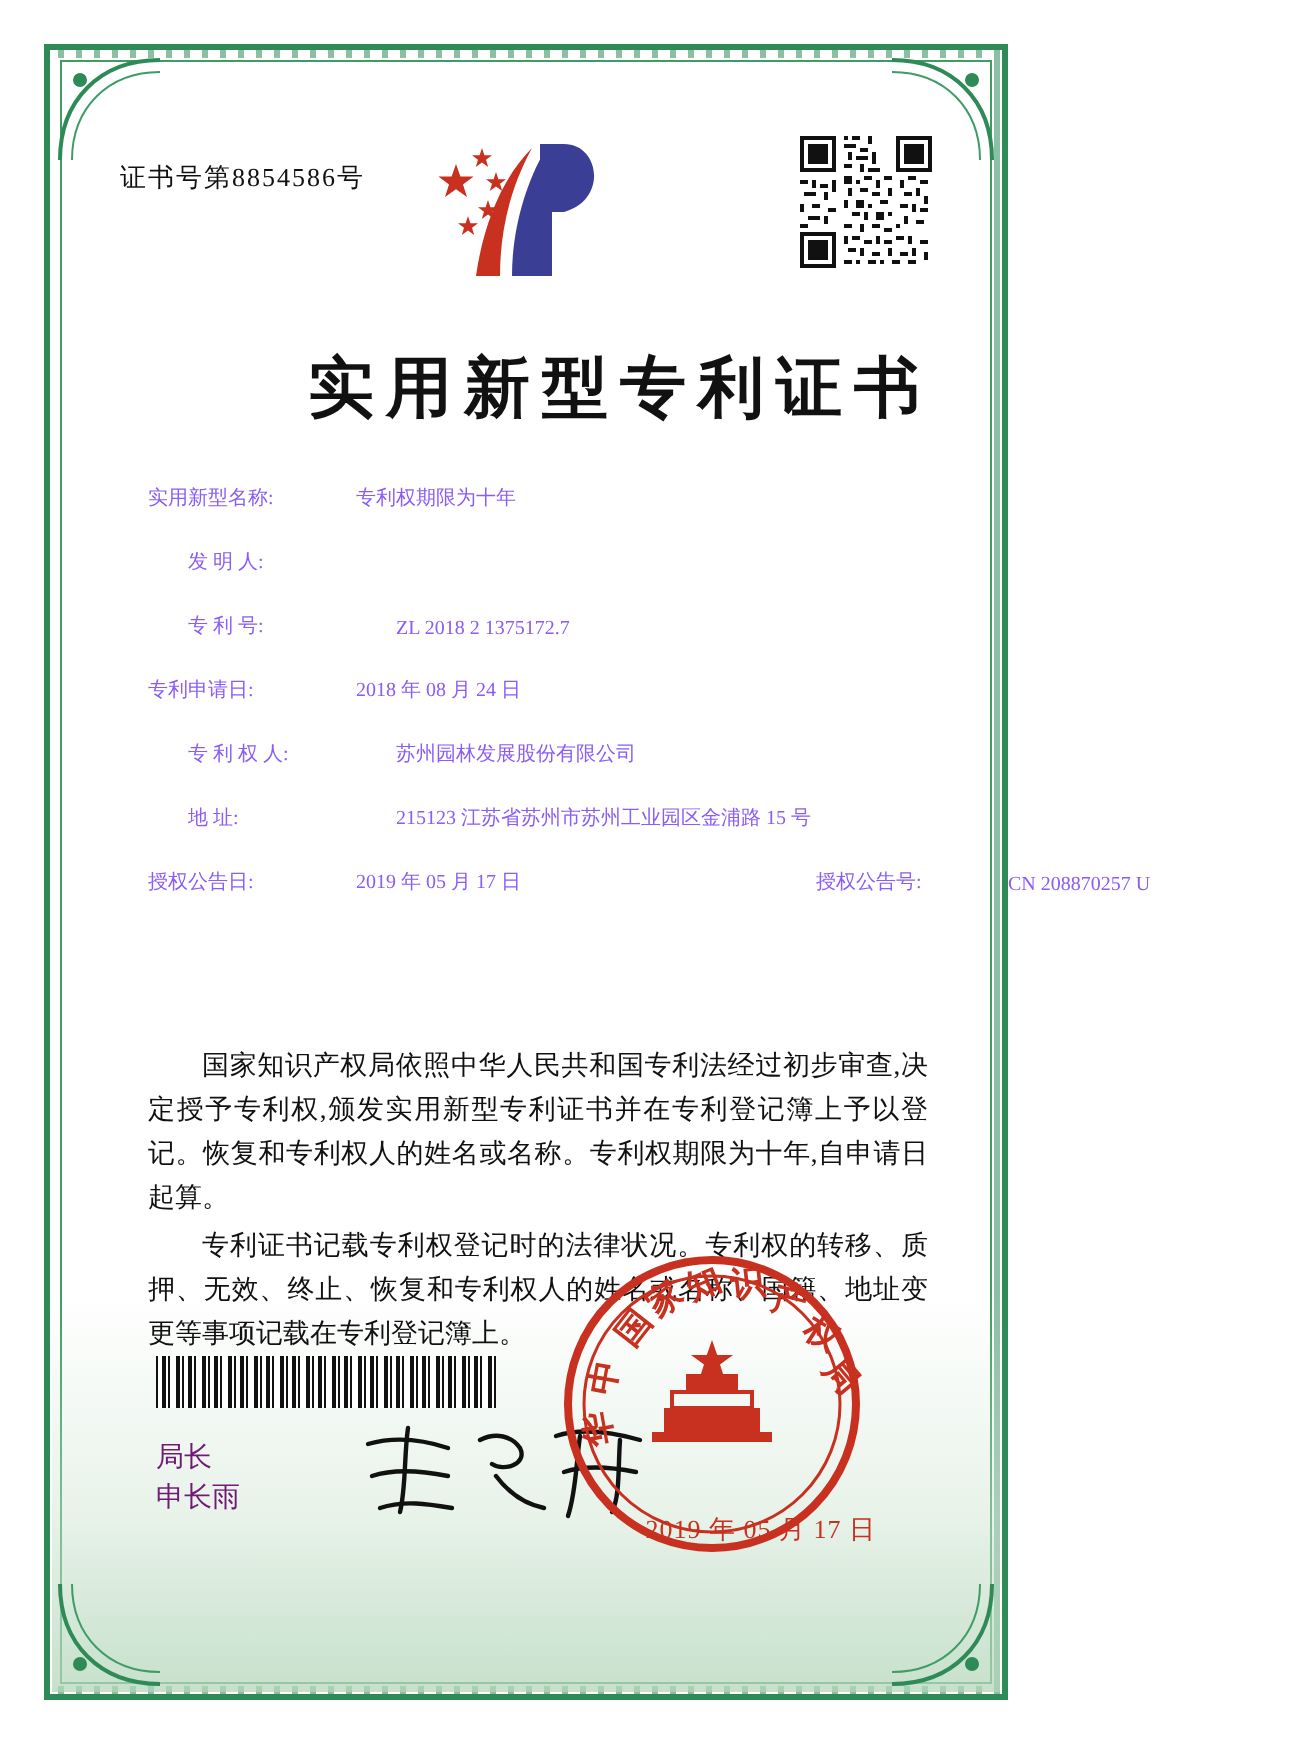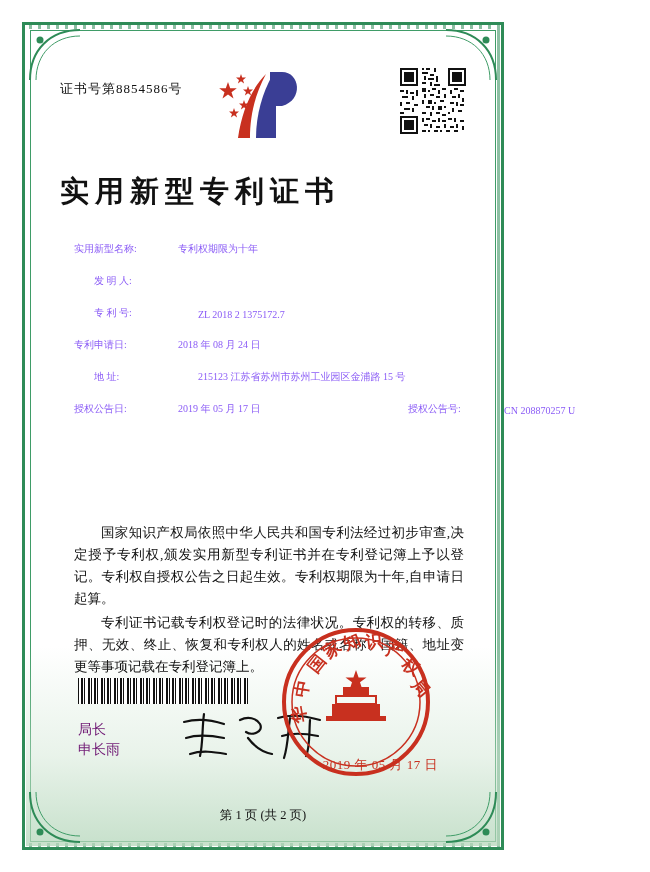--- a/index.html
+++ b/index.html
@@ -110,22 +110,22 @@
     right: 0;
     top: 16px;
     width: 66px;
     height: 66px;
   }
   .title {
     position: absolute;
     left: 0;
     right: 0;
     top: 120px;
-    text-align: left;
-    font-size: 29px;
+    text-align: right;
+    font-size: 33px;
     font-weight: bold;
     letter-spacing: 6px;
     color: #111;
     font-family: "Liberation Serif", serif;
   }
   .fields {
     position: absolute;
     left: 14px;
     right: 0;
     top: 190px;
@@ -399,37 +399,41 @@
       <div class="field-row">
         <div class="field-label spread">专  利  号:</div>
         <div class="field-value">ZL 2018 2 1375172.7</div>
       </div>
 
       <div class="field-row">
         <div class="field-label">专利申请日:</div>
         <div class="field-value">2018 年 08 月 24 日</div>
       </div>
 
+      <div class="field-row">
+        <div class="field-label spread">专  利  权  人:</div>
+        <div class="field-value">苏州园林发展股份有限公司</div>
+      </div>
 
       <div class="field-row">
         <div class="field-label spread">地        址:</div>
         <div class="field-value">215123  江苏省苏州市苏州工业园区金浦路 15 号</div>
       </div>
 
       <div class="field-row two-col">
         <div class="field-label">授权公告日:</div>
         <div class="field-value">2019 年 05 月 17 日</div>
         <div class="field-label2">授权公告号:</div>
         <div class="field-value2">CN 208870257 U</div>
       </div>
 
     </div>
 
     <div class="body-text">
-      <p>国家知识产权局依照中华人民共和国专利法经过初步审查,决定授予专利权,颁发实用新型专利证书并在专利登记簿上予以登记。专利权自授权公告之日起生效。专利权期限为十年,自申请日起算。</p>
+      <p>国家知识产权局依照中华人民共和国专利法经过初步审查,决定授予专利权,颁发实用新型专利证书并在专利登记簿上予以登记。恢复和专利权人的姓名或名称。专利权期限为十年,自申请日起算。</p>
       <p>专利证书记载专利权登记时的法律状况。专利权的转移、质押、无效、终止、恢复和专利权人的姓名或名称、国籍、地址变更等事项记载在专利登记簿上。</p>
     </div>
 
     <div class="barcode"></div>
 
     <div class="signature-block">
       <div>局长</div>
       <div>申长雨</div>
     </div>
 
@@ -473,16 +477,15 @@
           <rect x="-3" y="-31" width="6" height="6" fill="#c8301f"></rect>
         </g>
         <g fill="#c8301f">
           <polygon points="76,44 78.6,51.5 86.5,51.5 80,56.3 82.5,64 76,59.3 69.5,64 72,56.3 65.5,51.5 73.4,51.5"></polygon>
         </g>
       </svg>
     </div>
 
     <div class="seal-date">2019 年 05 月 17 日</div>
 
-    <div class="footer">第 1 页 (共 2 页)</div>
 
   </div>
 </div>
 
 </body></html>

